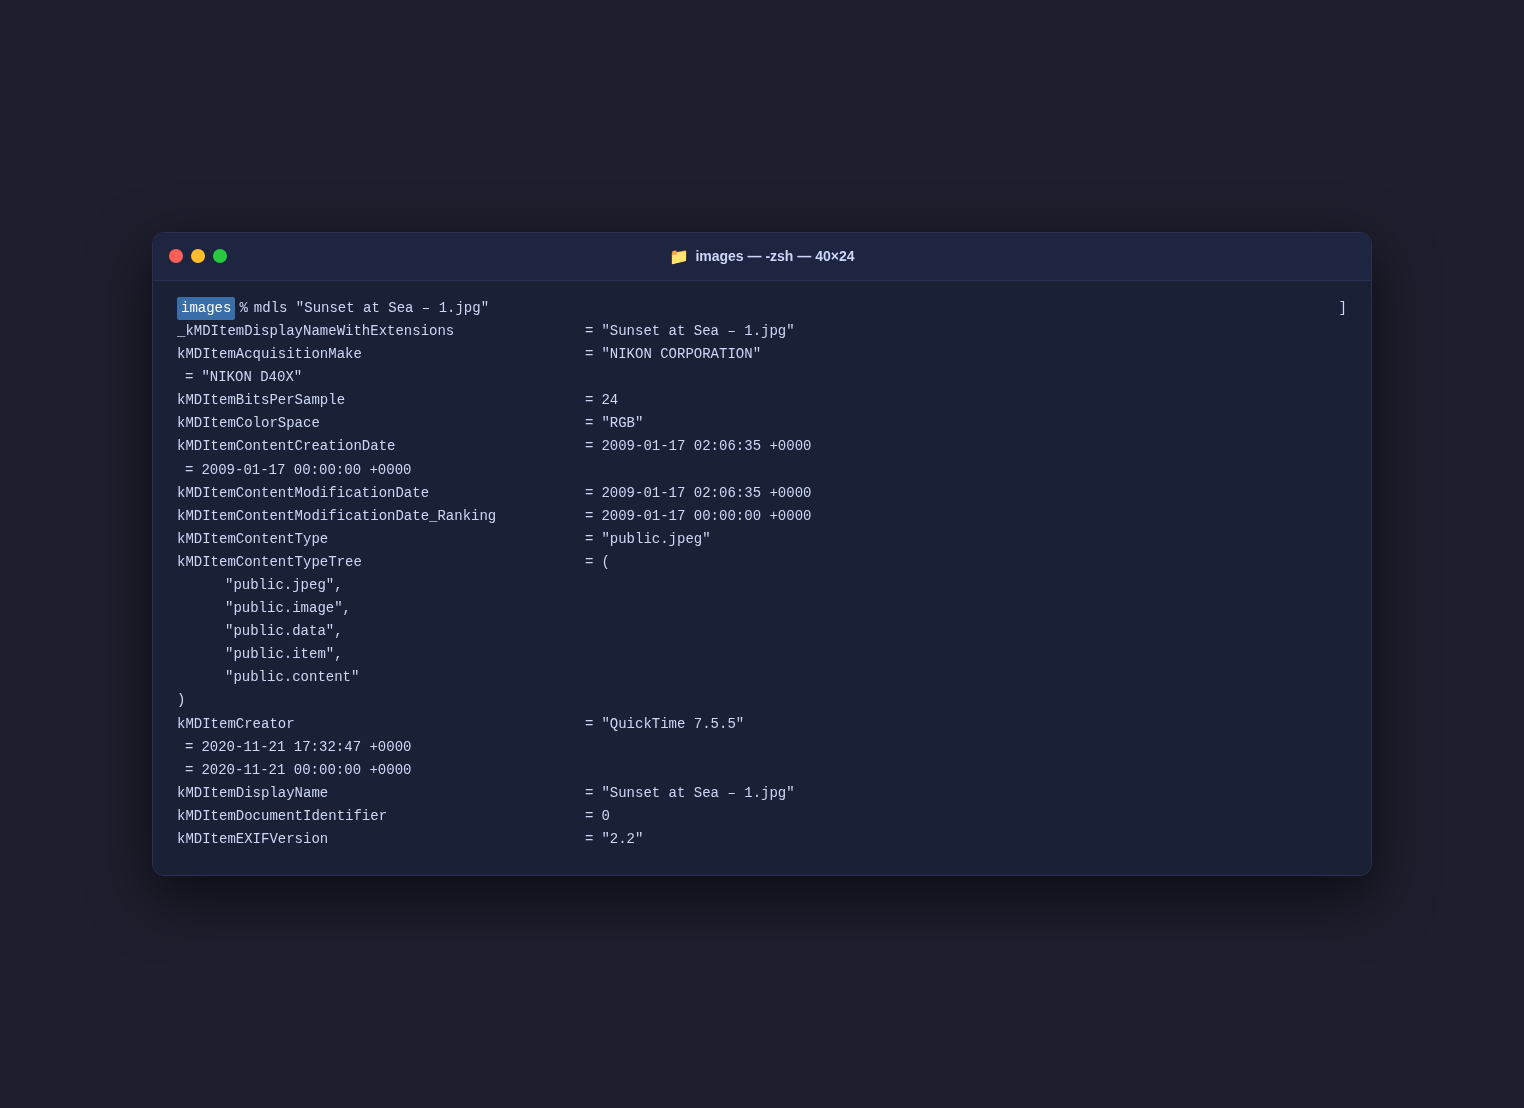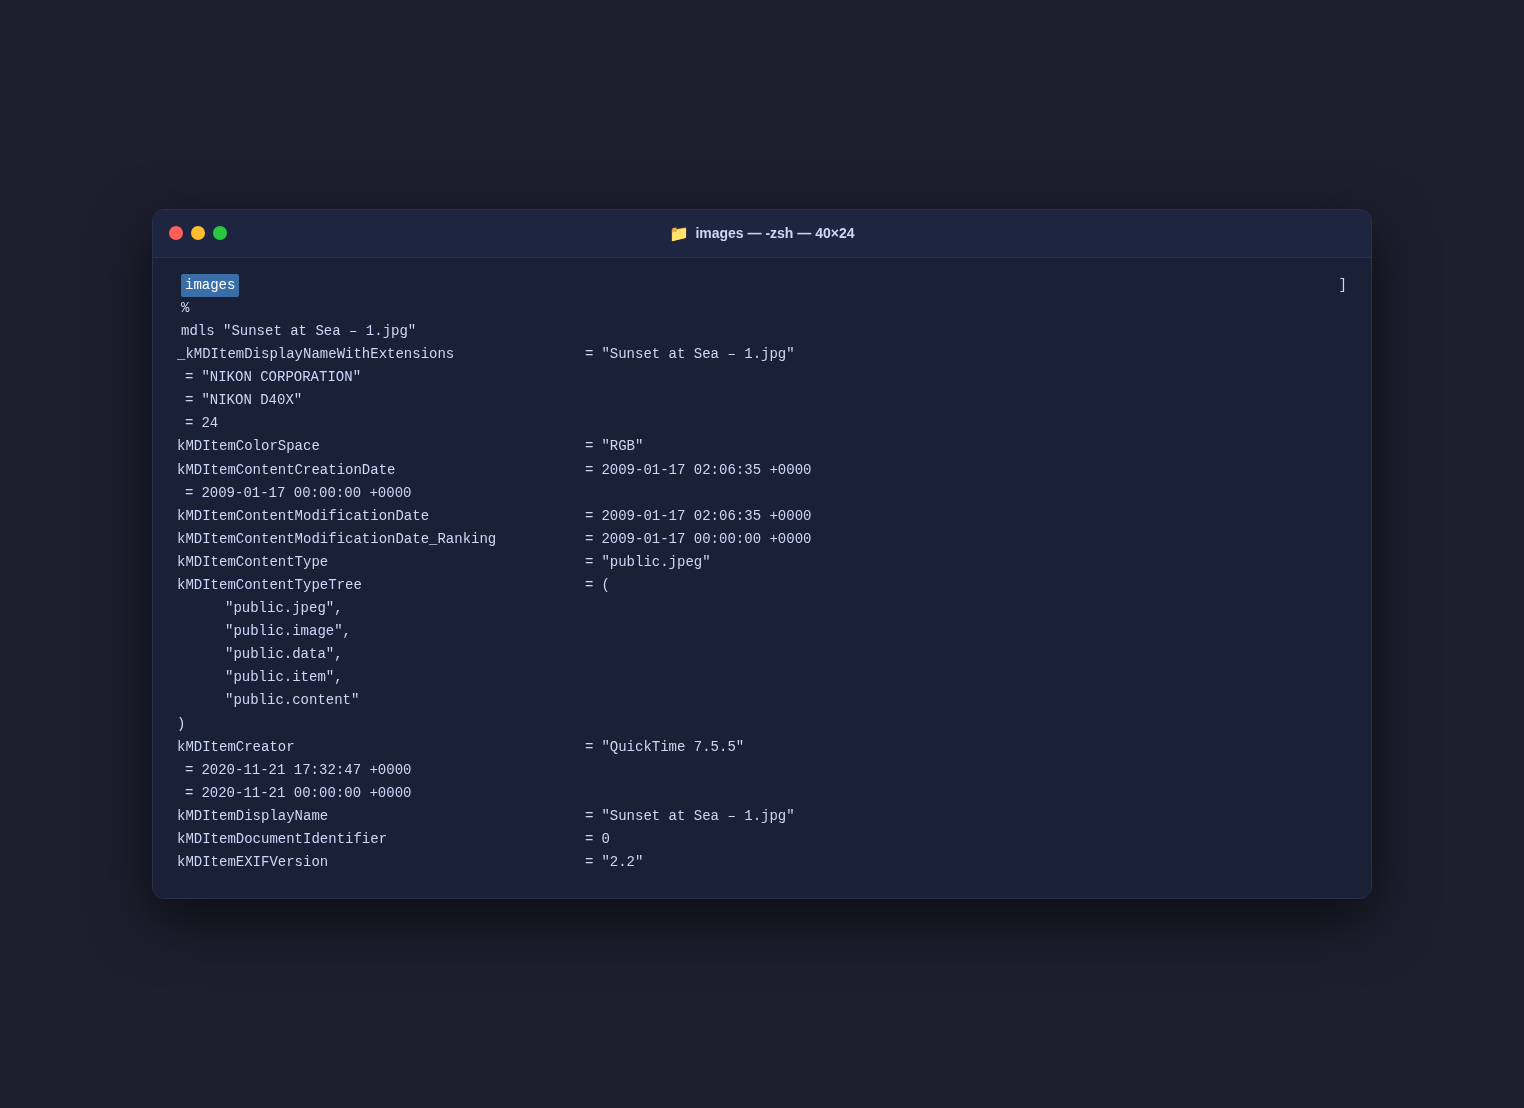--- a/index.html
+++ b/index.html
@@ -74,21 +74,20 @@
       font-family: 'SF Mono', 'Menlo', 'Monaco', 'Courier New', monospace;
       font-size: 14px;
       line-height: 1.65;
       color: #ccd6f6;
       background: #1a2035;
     }
 
     .prompt-line {
       display: flex;
       align-items: baseline;
-      flex-direction: column;
     }
 
     .prompt-dir {
       background: #3a6ea8;
       color: #ffffff;
       padding: 0 4px;
       border-radius: 2px;
       margin-right: 0;
     }
 
@@ -154,28 +153,30 @@
       <span class="bracket-right">]</span>
     </div>
 
     <div id="rows-container">
         <div class="data-row">
           <span class="key">_kMDItemDisplayNameWithExtensions</span>
           <span class="equals">=</span>
           <span class="value">"Sunset at Sea – 1.jpg"</span>
         </div>
         <div class="data-row">
+          <span class="key">kMDItemAcquisitionMake</span>
           <span class="equals">=</span>
           <span class="value">"NIKON CORPORATION"</span>
         </div>
         <div class="data-row">
           <span class="equals">=</span>
           <span class="value">"NIKON D40X"</span>
         </div>
         <div class="data-row">
+          <span class="key">kMDItemBitsPerSample</span>
           <span class="equals">=</span>
           <span class="value">24</span>
         </div>
         <div class="data-row">
           <span class="key">kMDItemColorSpace</span>
           <span class="equals">=</span>
           <span class="value">"RGB"</span>
         </div>
         <div class="data-row">
           <span class="key">kMDItemContentCreationDate</span>

